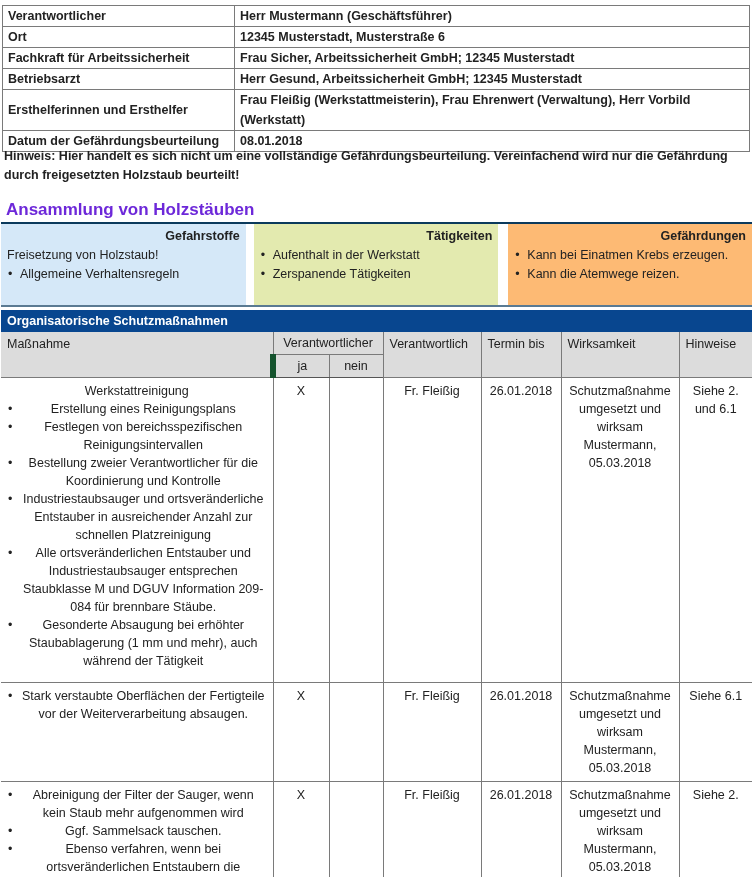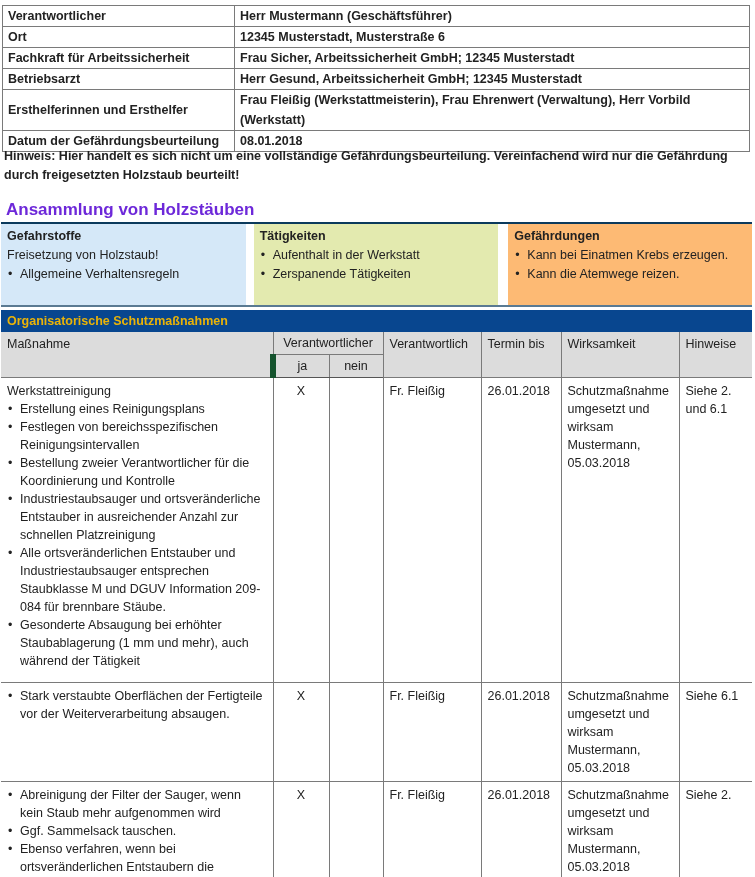--- a/index.html
+++ b/index.html
@@ -5,37 +5,37 @@
   html, body { margin:0; padding:0; background:#ffffff; }
   body { width:755px; height:877px; position:relative; overflow:hidden;
          font-family:"Liberation Sans", sans-serif; color:#222; font-size:12.5px; }
   .info { position:absolute; left:2px; top:5px; width:748px; border-collapse:collapse; }
   .info td { border:1px solid #7a7a7a; height:20px; padding:0 5px; line-height:20px; font-size:12.5px;font-weight:bold; }
   .info td.k { width:221px; font-weight:bold; }
   .hint { position:absolute; left:4px; top:147px; width:745px; font-weight:bold; font-size:12.5px; line-height:19px; }
   .sec-title { position:absolute; left:6px; top:200px; font-size:17px; font-weight:bold; color:#6d28d9; }
   .cats { position:absolute; left:1px; top:222px; width:751px; height:83px; border-top:2px solid #0b3a5c; display:flex; }
   .cat { box-sizing:border-box; padding:3px 6px; font-size:12.5px; line-height:19px; }
-  .cat .h { font-weight:bold; }
+  .cat .h { font-weight:bold;text-align:right; }
   .cat1 { width:250px; background:#d5e8f8; }
   .cat2 { width:250px; background:#e3eaaf; margin-left:8px; }
   .cat3 { width:249px; background:#fdba74; margin-left:10px; }
   .cats-bottom { position:absolute; left:1px; top:305px; width:751px; height:2px; background:#5a7a92; }
   ul.b { list-style:none; margin:0; padding:0; }
   ul.b li { position:relative; padding-left:13px; }
   ul.b li::before { content:"\2022"; position:absolute; left:1px; top:0; }
   .org-bar { position:absolute; left:1px; top:310px; width:751px; height:22px; background:#08468f;
-             color:#eab308; font-weight:bold; font-size:12.5px; line-height:22px; box-sizing:border-box; padding-left:6px; }
+             color:#ffffff; font-weight:bold; font-size:12.5px; line-height:22px; box-sizing:border-box; padding-left:6px; }
   table.m { position:absolute; left:1px; top:332px; width:751px; border-collapse:collapse; table-layout:fixed; }
   table.m th { background:#dcdcdc; font-weight:normal; text-align:left; vertical-align:top; padding:3px 6px;
                border-left:1px solid #7a7a7a; border-bottom:1px solid #7a7a7a; font-size:12.5px; line-height:18px; }
   table.m th:first-child { border-left:none; }
   table.m th.c { text-align:center; padding:2px 2px; }
   table.m td { vertical-align:top; padding:4px 6px; border-left:1px solid #7a7a7a; border-bottom:1px solid #7a7a7a;
-               font-size:12.5px; line-height:18px; }
+               font-size:12.5px; line-height:18px;text-align:center; }
   table.m td:first-child { border-left:none; }
   table.m td.c { text-align:center; }
   table.m thead tr:last-child th { border-bottom:1px solid #555; }
 </style>
 </head>
 <body>
 
 <table class="info">
   <tbody>
     <tr>

